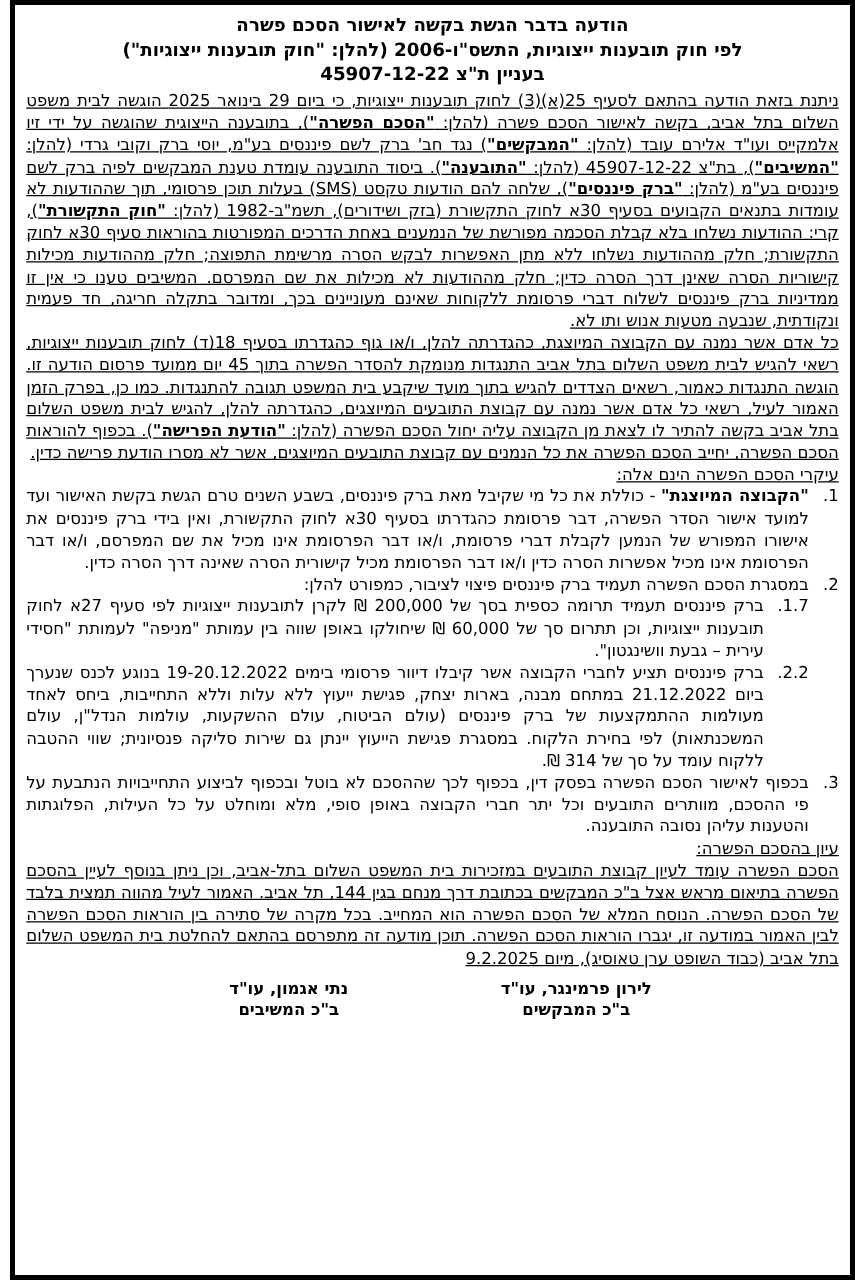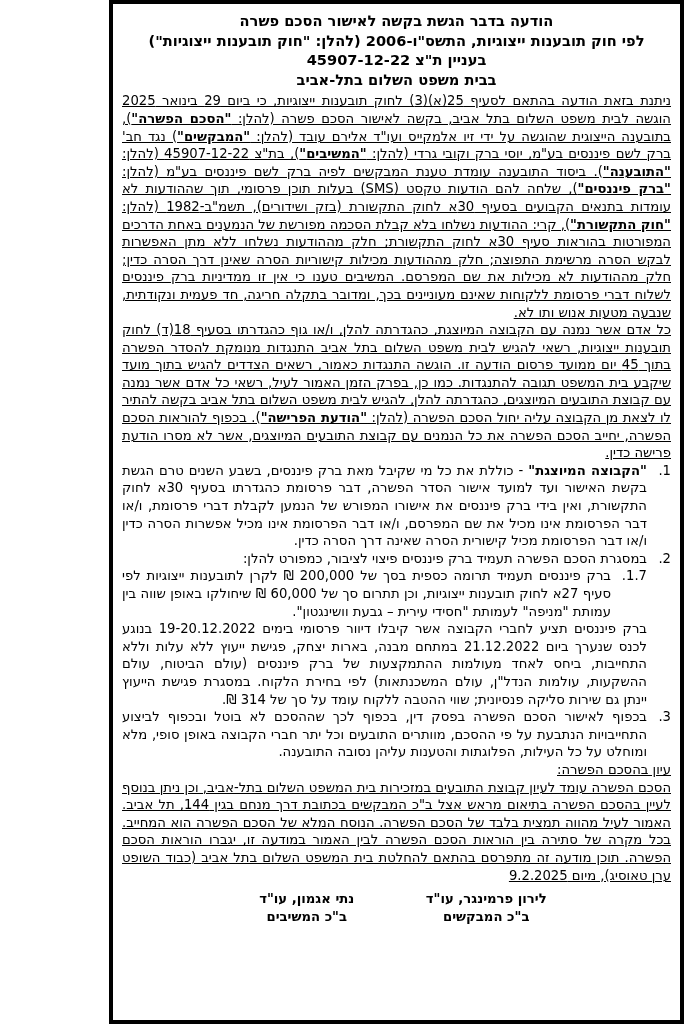--- a/index.html
+++ b/index.html
@@ -1,17 +1,17 @@
 <!DOCTYPE html>
 <html lang="he" dir="rtl"><head>
 <meta charset="utf-8">
 <style>
   html, body { margin: 0; padding: 0; background: #ffffff; }
   .page {
-    width: 575px;
+    width: 676px;
     height: 1024px;
     box-sizing: border-box;
     border: 4px solid #000000;
     padding: 7px 9px 5px 9px;
     direction: rtl;
     font-family: "DejaVu Sans", sans-serif;
     font-size: 13.2px;
     line-height: 17.6px;
     color: #000000;
     background: #ffffff;
@@ -41,47 +41,48 @@
 </style>
 </head>
 <body>
 
 <div class="page" style="color: rgb(0, 0, 0); background: rgb(255, 255, 255); border-color: rgb(0, 0, 0);">
 
   <header class="doc-header">
     <div>הודעה בדבר הגשת בקשה לאישור הסכם פשרה</div>
     <div>לפי חוק תובענות ייצוגיות, התשס"ו-2006 (להלן: "חוק תובענות ייצוגיות")</div>
     <div>בעניין ת"צ 45907-12-22</div>
-    <div>בבית משפט השלום בתל-אביב</div>
   </header>
 
   <div class="doc-body">
 
     <p><span>ניתנת בזאת הודעה בהתאם לסעיף 25(א)(3) לחוק תובענות ייצוגיות, כי ביום 29 בינואר 2025 הוגשה לבית משפט השלום בתל אביב, בקשה לאישור הסכם פשרה (להלן: </span><span class="b">"הסכם הפשרה"</span><span>), בתובענה הייצוגית שהוגשה על ידי זיו אלמקייס ועו"ד אלירם עובד (להלן: </span><span class="b">"המבקשים"</span><span>) נגד חב' ברק לשם פיננסים בע"מ, יוסי ברק וקובי גרדי (להלן: </span><span class="b">"המשיבים"</span><span>), בת"צ 45907-12-22 (להלן: </span><span class="b">"התובענה"</span><span>). ביסוד התובענה עומדת טענת המבקשים לפיה ברק לשם פיננסים בע"מ (להלן: </span><span class="b">"ברק פיננסים"</span><span>), שלחה להם הודעות טקסט (SMS) בעלות תוכן פרסומי, תוך שההודעות לא עומדות בתנאים הקבועים בסעיף 30א לחוק התקשורת (בזק ושידורים), תשמ"ב-1982 (להלן: </span><span class="b">"חוק התקשורת"</span><span>), קרי: ההודעות נשלחו בלא קבלת הסכמה מפורשת של הנמענים באחת הדרכים המפורטות בהוראות סעיף 30א לחוק התקשורת; חלק מההודעות נשלחו ללא מתן האפשרות לבקש הסרה מרשימת התפוצה; חלק מההודעות מכילות קישוריות הסרה שאינן דרך הסרה כדין; חלק מההודעות לא מכילות את שם המפרסם. המשיבים טענו כי אין זו ממדיניות ברק פיננסים לשלוח דברי פרסומת ללקוחות שאינם מעוניינים בכך, ומדובר בתקלה חריגה, חד פעמית ונקודתית, שנבעה מטעות אנוש ותו לא.</span></p>
 
 
     <p><span>כל אדם אשר נמנה עם הקבוצה המיוצגת, כהגדרתה להלן, ו/או גוף כהגדרתו בסעיף 18(ד) לחוק תובענות ייצוגיות, רשאי להגיש לבית משפט השלום בתל אביב התנגדות מנומקת להסדר הפשרה בתוך 45 יום ממועד פרסום הודעה זו. הוגשה התנגדות כאמור, רשאים הצדדים להגיש בתוך מועד שיקבע בית המשפט תגובה להתנגדות. כמו כן, בפרק הזמן האמור לעיל, רשאי כל אדם אשר נמנה עם קבוצת התובעים המיוצגים, כהגדרתה להלן, להגיש לבית משפט השלום בתל אביב בקשה להתיר לו לצאת מן הקבוצה עליה יחול הסכם הפשרה (להלן: </span><span class="b">"הודעת הפרישה"</span><span>). בכפוף להוראות הסכם הפשרה, יחייב הסכם הפשרה את כל הנמנים עם קבוצת התובעים המיוצגים, אשר לא מסרו הודעת פרישה כדין.</span></p>
 
+    <div class="heading-underline">עיקרי הסכם הפשרה הינם אלה:</div>
 
     <div class="li">
       <span class="num">1.</span>
       <div class="txt"><span class="b">"הקבוצה המיוצגת"</span><span> - כוללת את כל מי שקיבל מאת ברק פיננסים, בשבע השנים טרם הגשת בקשת האישור ועד למועד אישור הסדר הפשרה, דבר פרסומת כהגדרתו בסעיף 30א לחוק התקשורת, ואין בידי ברק פיננסים את אישורו המפורש של הנמען לקבלת דברי פרסומת, ו/או דבר הפרסומת אינו מכיל את שם המפרסם, ו/או דבר הפרסומת אינו מכיל אפשרות הסרה כדין ו/או דבר הפרסומת מכיל קישורית הסרה שאינה דרך הסרה כדין.</span></div>
     </div>
 
     <div class="li">
       <span class="num">2.</span>
       <div class="txt"><span>במסגרת הסכם הפשרה תעמיד ברק פיננסים פיצוי לציבור, כמפורט להלן:</span></div>
     </div>
 
     <div class="li sub">
       <span class="num">1.7.</span>
       <div class="txt"><span>ברק פיננסים תעמיד תרומה כספית בסך של 200,000 ₪ לקרן לתובענות ייצוגיות לפי סעיף 27א לחוק תובענות ייצוגיות, וכן תתרום סך של 60,000 ₪ שיחולקו באופן שווה בין עמותת "מניפה" לעמותת "חסידי עירית – גבעת וושינגטון".</span></div>
     </div>
 
     <div class="li sub">
+      <span class="num">2.2.</span>
       <div class="txt"><span>ברק פיננסים תציע לחברי הקבוצה אשר קיבלו דיוור פרסומי בימים 19-20.12.2022 בנוגע לכנס שנערך ביום 21.12.2022 במתחם מבנה, בארות יצחק, פגישת ייעוץ ללא עלות וללא התחייבות, ביחס לאחד מעולמות ההתמקצעות של ברק פיננסים (עולם הביטוח, עולם ההשקעות, עולמות הנדל"ן, עולם המשכנתאות) לפי בחירת הלקוח. במסגרת פגישת הייעוץ יינתן גם שירות סליקה פנסיונית; שווי ההטבה ללקוח עומד על סך של 314 ₪.</span></div>
     </div>
 
     <div class="li">
       <span class="num">3.</span>
       <div class="txt"><span>בכפוף לאישור הסכם הפשרה בפסק דין, בכפוף לכך שההסכם לא בוטל ובכפוף לביצוע התחייבויות הנתבעת על פי ההסכם, מוותרים התובעים וכל יתר חברי הקבוצה באופן סופי, מלא ומוחלט על כל העילות, הפלוגתות והטענות עליהן נסובה התובענה.</span></div>
     </div>
 
     <div class="heading-underline">עיון בהסכם הפשרה:</div>
 

